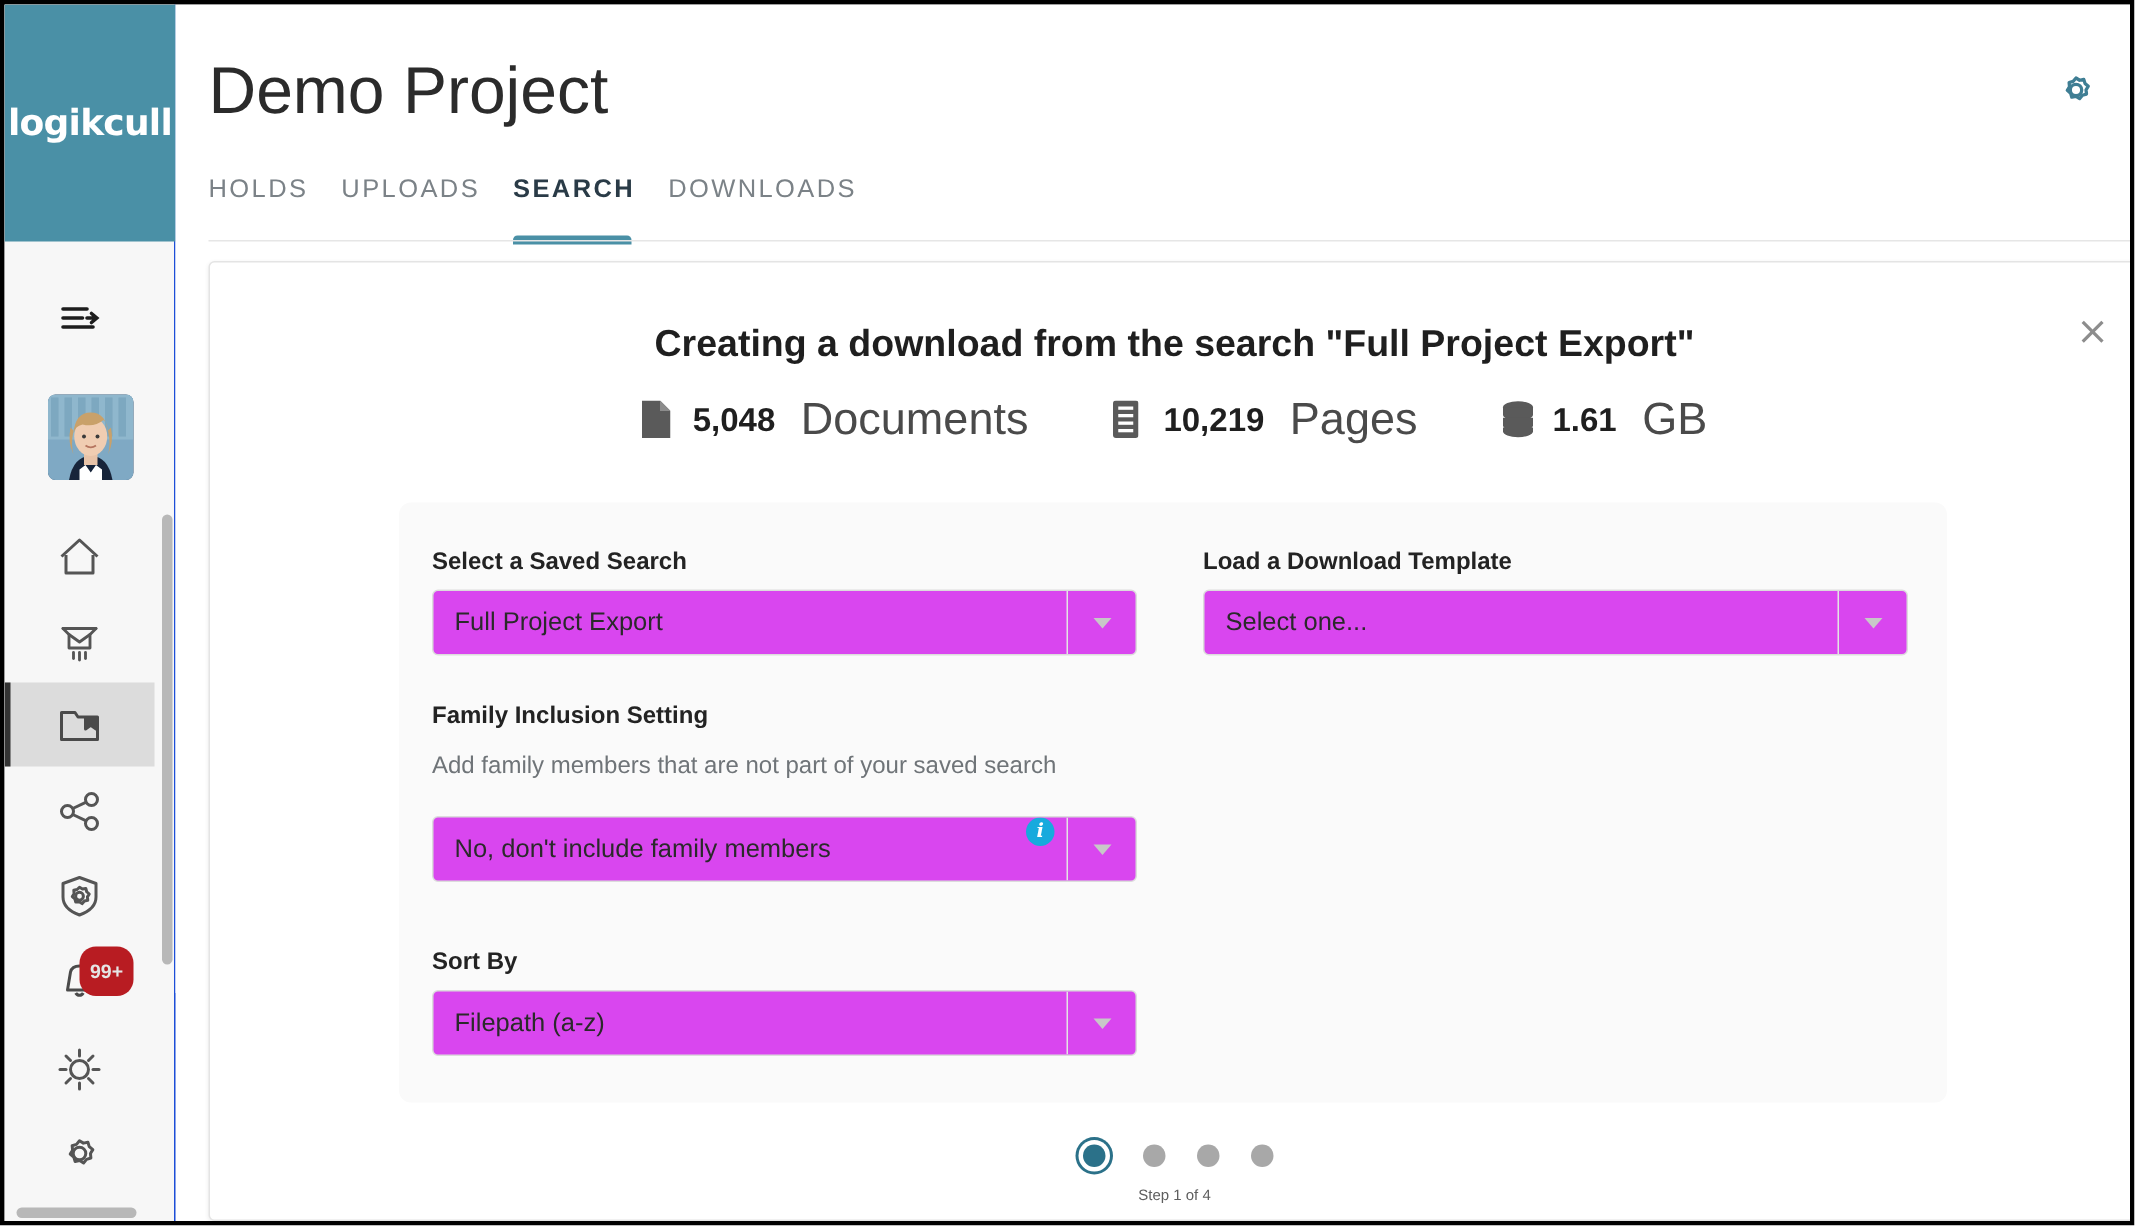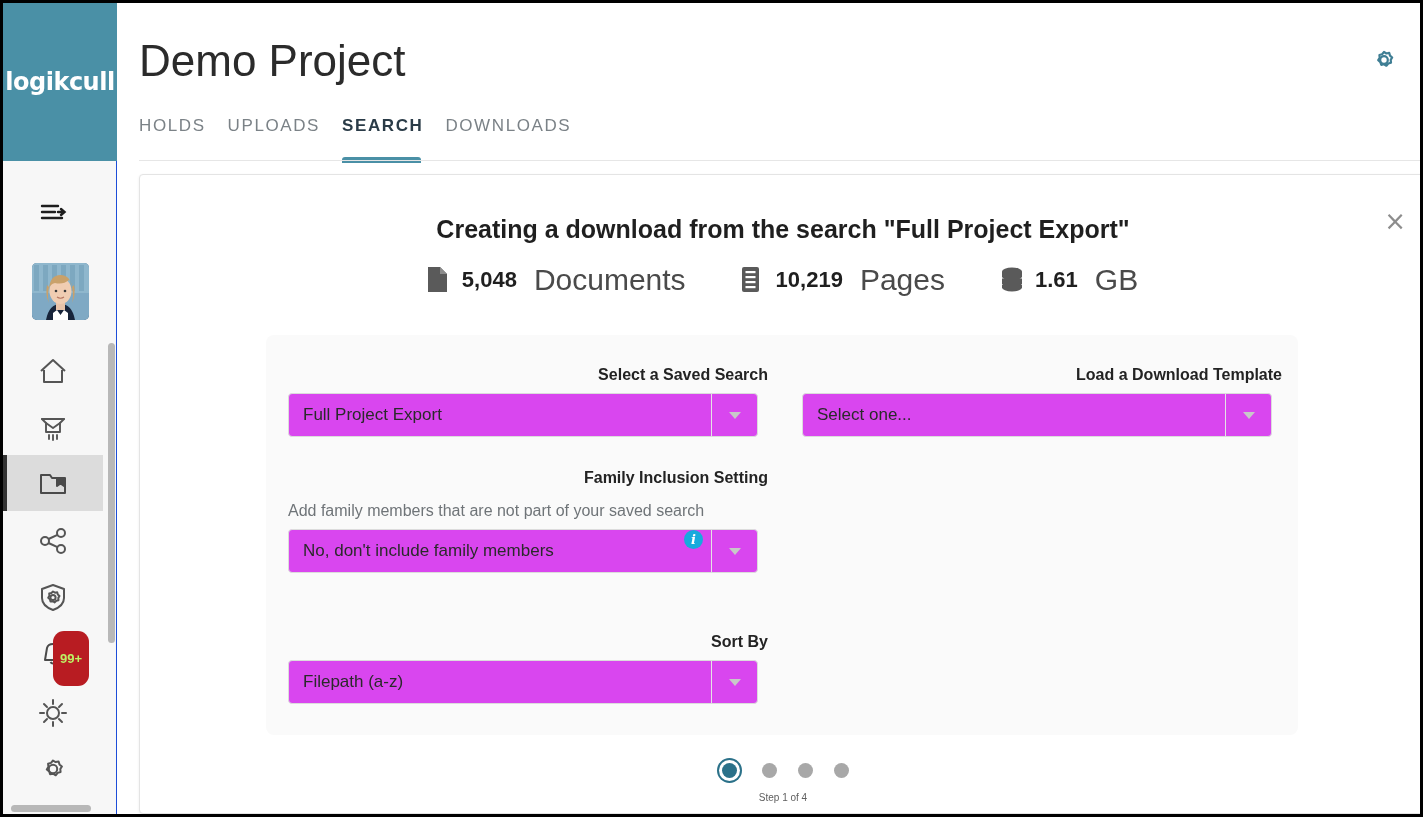--- a/index.html
+++ b/index.html
@@ -53,23 +53,23 @@
     position: absolute; left: 29px; top: 260px;
     width: 57px; height: 57px;
     border-radius: 5px;
     overflow: hidden;
     background: #3a5a78;
   }
   #avatar svg { width: 57px; height: 57px; display: block; }
 
   #badge-99 {
     position: absolute; left: 50px; top: 628px;
-    background: #b81c22; color: #bef264;
+    background: #b81c22; color: #e5e5e5;
     font-size: 13px; font-weight: 700;
-    padding: 20px 7px; border-radius: 11px;
+    padding: 9px 7px; border-radius: 11px;
     line-height: 15px;
     z-index: 5;
     font-family: "Liberation Sans", sans-serif;
   }
   #rail-vscroll {
     position: absolute; left: 105px; top: 340px;
     width: 7px; height: 300px;
     background: #b8b8b8; border-radius: 4px;
   }
   #rail-hscroll {
@@ -163,25 +163,24 @@
   #form-card {
     position: absolute; left: 126px; top: 160px;
     width: 1032px; height: 400px;
     background: #fafafa;
     border-radius: 8px;
   }
   .field-label {
     font-size: 16px; font-weight: 700; color: #232323;
     margin-bottom: 9px; display: block;
     font-family: "Liberation Sans", sans-serif;
-    text-align: right;
   }
   .field-help {
     font-size: 16px; color: #6f7478; line-height: 30px;
-    display: block; width: 450px; margin-bottom: 3px;
+    display: block; width: 450px; margin-bottom: 18px;
     font-family: "Liberation Sans", sans-serif;
   }
   .select-box {
     display: flex; align-items: stretch;
     background: #d946ef;
     border: 1px solid #dcdcdc;
     border-radius: 4px;
     height: 44px;
     width: 470px;
     overflow: hidden;

